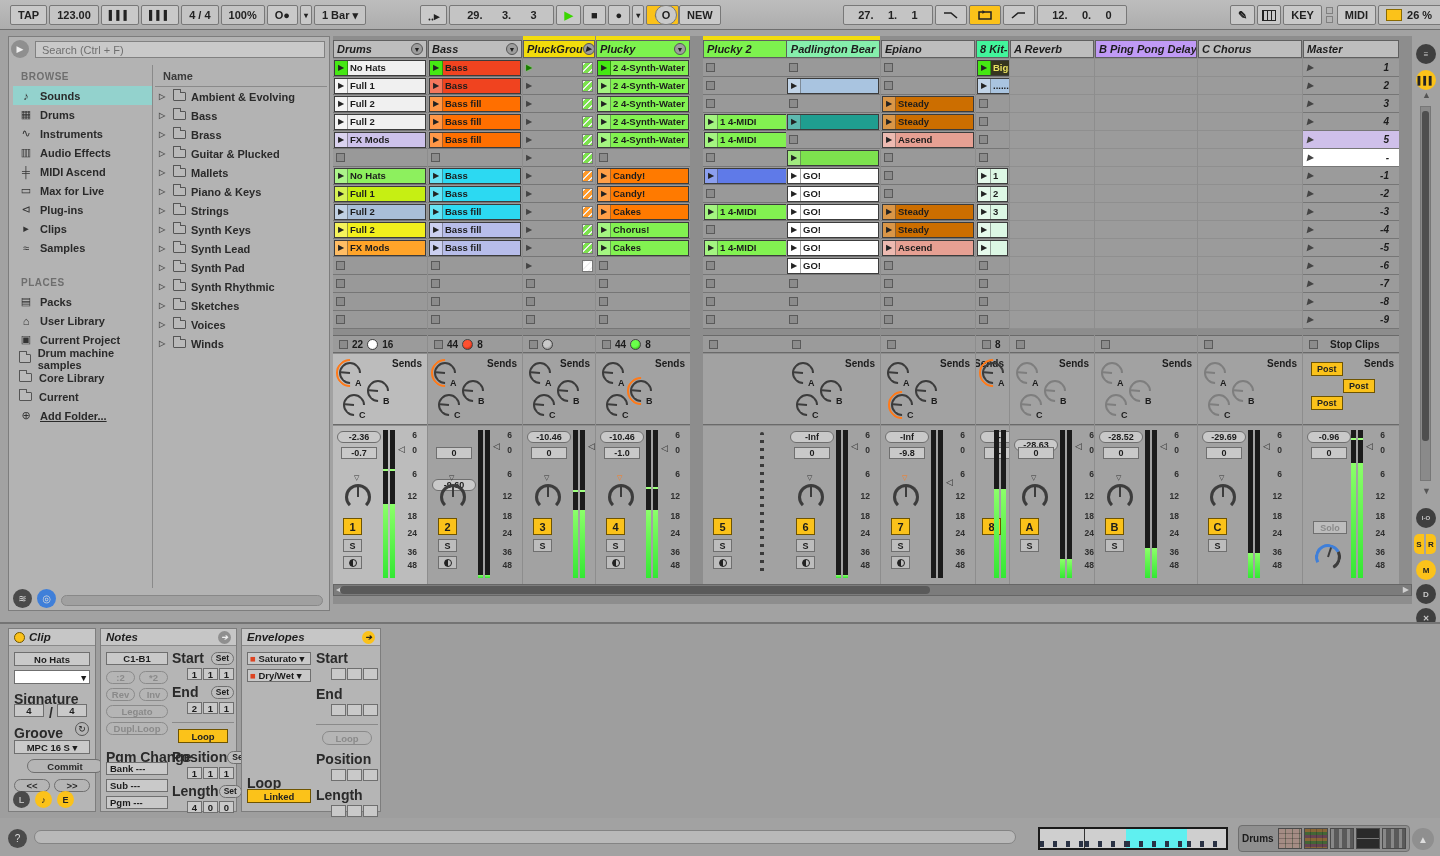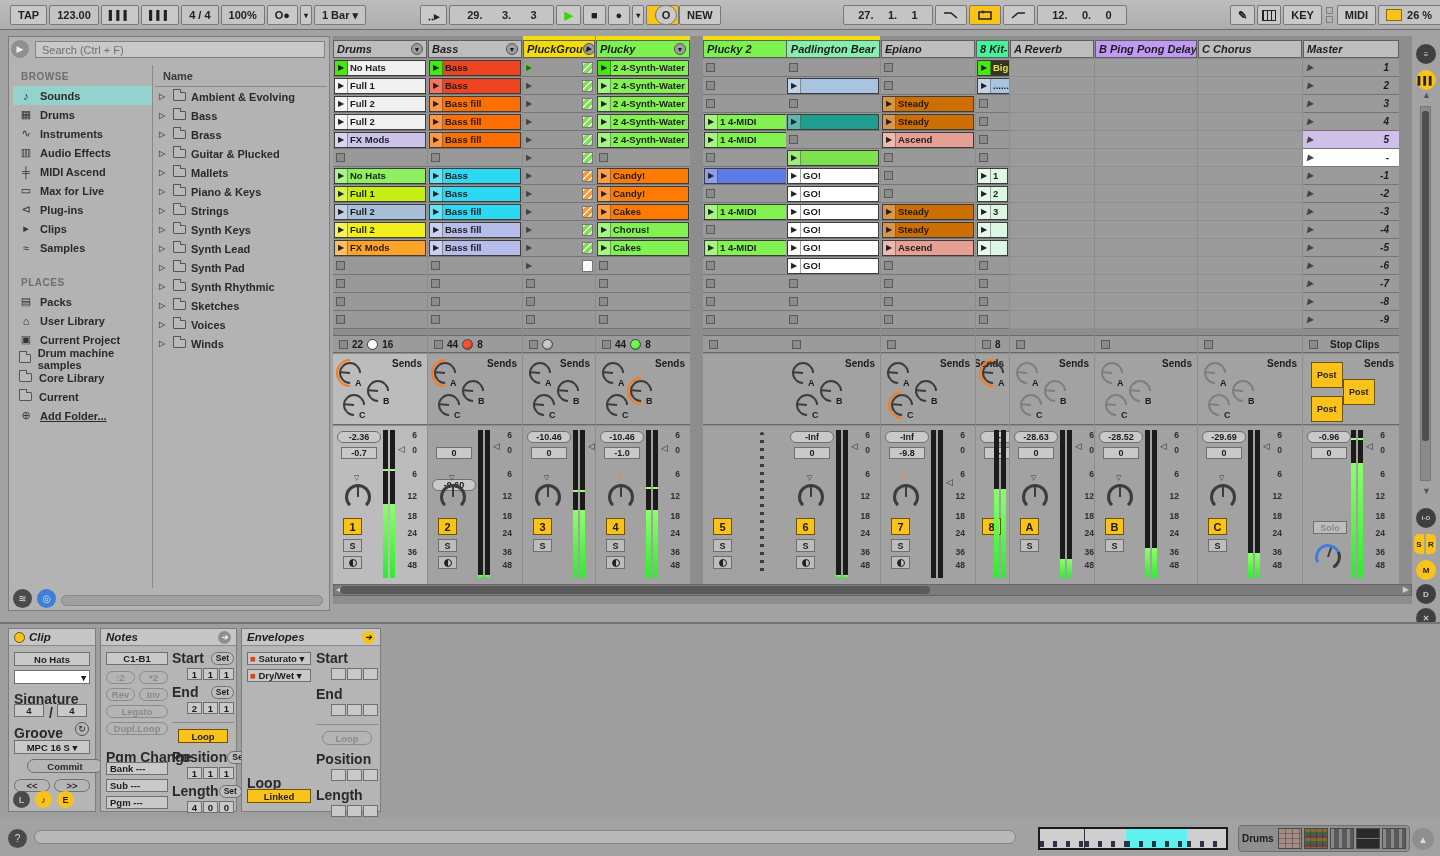--- a/index.html
+++ b/index.html
@@ -93,21 +93,21 @@
   .knob { position:absolute; width:22px; height:22px; border-radius:50%; border:2.5px solid #3c3c3c; border-bottom-color:transparent;
     transform:rotate(-45deg); }
   .knob::after { content:""; position:absolute; left:50%; top:50%; width:2px; height:9px; background:#3c3c3c;
     transform:translate(-50%,-100%) rotate(-40deg); transform-origin:bottom center; }
   .knob.orange::before { content:""; position:absolute; inset:-5px; border-radius:50%;
     border:2px solid transparent; border-left-color:#ff7a1a; border-top-color:#ff7a1a; }
   .knob.dim { border-color:#7e7e7e; border-bottom-color:transparent; }
   .knob.dim::after { background:#7e7e7e; }
   .k-lbl { position:absolute; font-weight:bold; font-size:9px; }
   .post-btn { position:absolute; background:#fbc21a; border:1px solid #6f5400; font-weight:bold; font-size:9px;
-    padding:7px 5px; color:#222; }
+    padding:1px 5px; color:#222; }
 
   .mixer-box { position:absolute; left:0; right:0; height:158px; background:#a2a2a2; overflow:hidden; }
   .mixer-box.sel { background:#bcbcbc; }
   .pill { position:absolute; left:4px; width:44px; height:12px; border:1px solid #6f6f6f; border-radius:7px;
     background:#c9c9c9; font-size:9px; font-weight:bold; text-align:center; line-height:10px; }
   .valbox { position:absolute; left:8px; width:36px; height:12px; border:1px solid #6f6f6f;
     background:#c9c9c9; font-size:9px; font-weight:bold; text-align:center; line-height:10px; }
   .panknob { position:absolute; left:12px; top:58px; width:26px; height:26px; border-radius:50%;
     border:3px solid #3c3c3c; border-bottom-color:transparent; }
   .panknob::after { content:""; position:absolute; left:50%; top:48%; width:2px; height:10px; background:#3c3c3c;
@@ -1362,21 +1362,21 @@
           <div class="sends-box" style="top: 318px;">
             <div class="s-title">Sends</div>
             <div class="knob dim" style="left: 6px; top: 8px;"></div>
             <span class="k-lbl" style="left: 22px; top: 24px;">A</span>
             <div class="knob dim" style="left: 34px; top: 26px;"></div>
             <span class="k-lbl" style="left: 50px; top: 42px;">B</span>
             <div class="knob dim" style="left: 10px; top: 40px;"></div>
             <span class="k-lbl" style="left: 26px; top: 56px;">C</span>
           </div>
           <div class="mixer-box" style="top: 390px;">
-            <div class="pill" style="top: 5px; border-radius: 6px;">-28.63</div>
+            <div class="pill" style="top: 13px; border-radius: 6px;">-28.63</div>
             <div class="valbox" style="top: 21px;">0</div>
             <div class="pan-mark">▽</div>
             <div class="panknob"></div>
             <div class="numbox">A</div>
             <div class="sbtn">S</div>
             <div class="meter" style="left: 50px;">
               <div class="bar">
                 <div class="fill" style="height: 13%;"></div>
               </div>
               <div class="bar">

